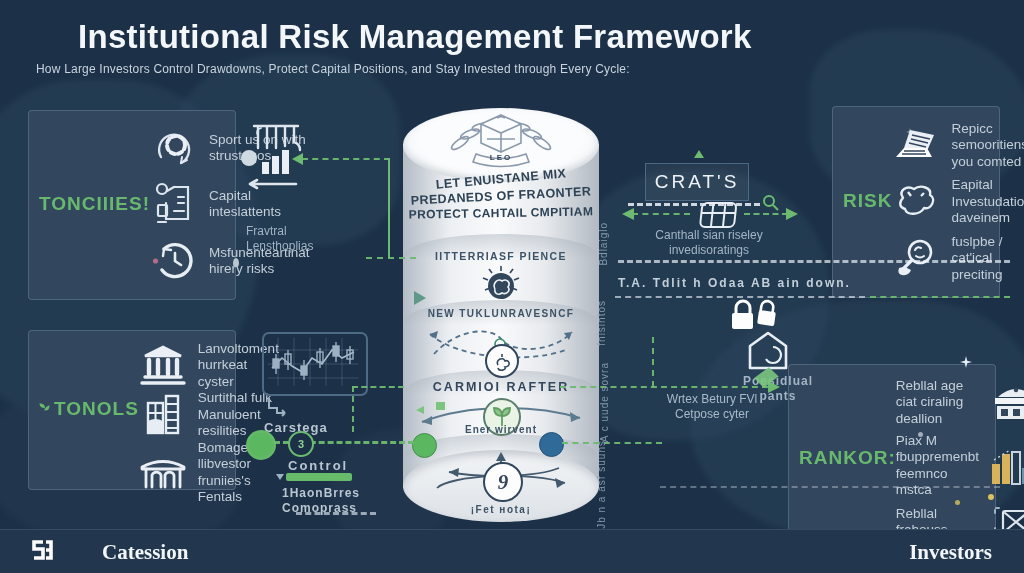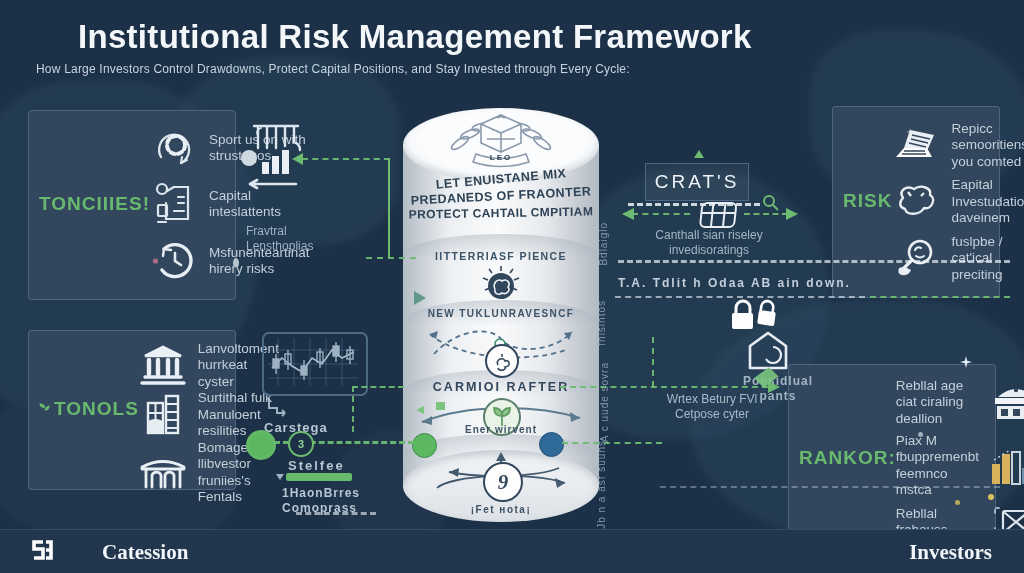--- a/index.html
+++ b/index.html
@@ -401,21 +401,21 @@
       <path d="M3 2 V12 H11 V17 H19 M19 17 l-3 -3 M19 17 l-3 3"></path>
     </svg>
   </div>
   <div class="ann ann-b" style="left:264px;top:420px;font-size:13px;letter-spacing:1px;">Carstega</div>
 
   <div class="dot" style="left:246px;top:430px;width:24px;height:24px;background:#5cb860;border:3px solid rgba(108,187,112,.45);"></div>
   <div class="gdash" style="left:274px;top:441px;width:140px;border-top-width:3px;"></div>
   <div class="badge" style="left:288px;top:431px;width:22px;height:22px;border:2px solid #6cbb70;background:#1c3147;">
     <span style="color:#8fd092;font-size:11px;font-weight:bold;">3</span>
   </div>
-  <div class="ann ann-b" style="left:288px;top:458px;font-size:13px;letter-spacing:2px;">Stelfee</div>
+  <div class="ann ann-b" style="left:288px;top:458px;font-size:13px;letter-spacing:2px;">Control</div>
   <div class="tri" style="left:276px;top:474px;border-left:4px solid transparent;border-right:4px solid transparent;border-top:6px solid #9fb2c2;"></div>
   <div class="greenbar" style="left:286px;top:473px;width:66px;height:8px;"></div>
   <div class="ann ann-b" style="left:282px;top:486px;width:110px;font-size:12px;letter-spacing:1px;">1HaonBrres Comoprass</div>
   <div class="wdash" style="left:296px;top:512px;width:80px;border-top-width:3px;"></div>
 
   <div class="tri" style="left:694px;top:150px;border-left:5px solid transparent;border-right:5px solid transparent;border-bottom:8px solid #6cbb70;"></div>
   <div class="crats-box" style="left:645px;top:163px;width:102px;height:36px;">
     <span>CRAT'S</span>
   </div>
   <div class="wdash-bold" style="left:628px;top:203px;width:132px;"></div>

